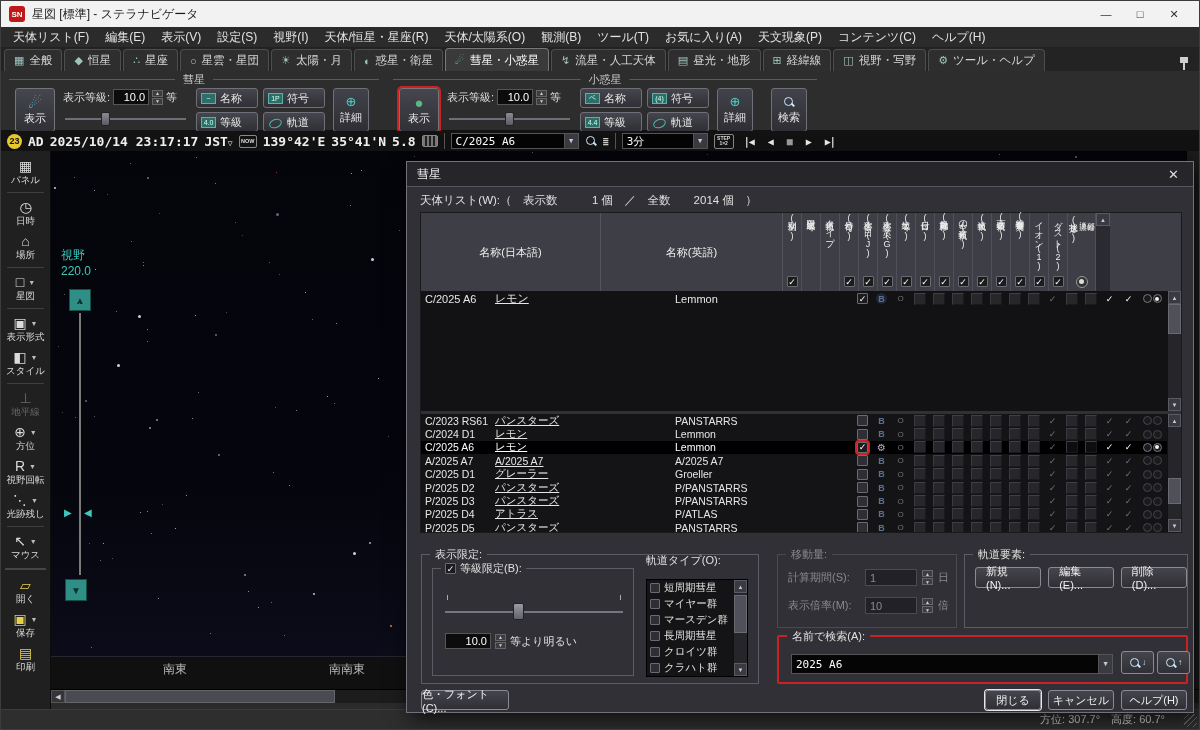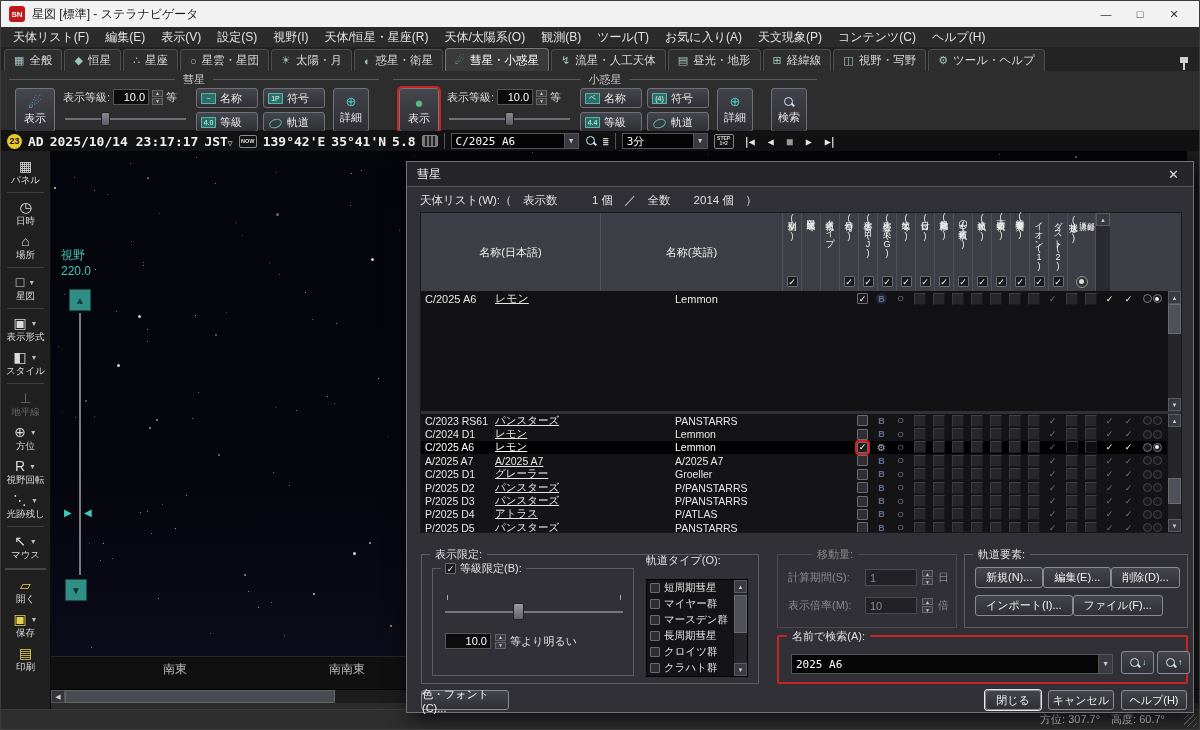--- a/index.html
+++ b/index.html
@@ -142,21 +142,21 @@
   .rad.dim { border-color:#44444c; }
   .dial { width:12px; height:12px; border-radius:50%; border:1px solid #999; background:#333; display:flex; align-items:center; justify-content:center; }
   .dial::after { content:""; width:5px; height:5px; border-radius:50%; background:#ddd; }
   .vsb { width:14px; background:#26262a; border-left:1px solid #111; display:flex; flex-direction:column; }
   .vsb .arr { height:13px; background:#3a3a42; border:1px solid #5a5a62; color:#ccc; font-size:6px; display:flex; align-items:center; justify-content:center; }
   .vsb .sp { flex:1; position:relative; }
   .vsb .th { position:absolute; left:0; width:100%; background:#50505a; border:1px solid #6a6a72; }
 
   .grp { position:absolute; border:1px solid #5c5c64; }
   .grp-label { position:absolute; top:-8px; left:8px; background:#303036; padding:0 5px; font-size:11px; color:#e0e0e0; white-space:nowrap; }
-  .grp-label.dim { color:#8a8a8a;margin-left:26px; }
+  .grp-label.dim { color:#8a8a8a; }
   .grp.disabled { border-color:#4a4a50; }
 
   .inbox { position:absolute; left:10px; top:13px; width:202px; height:108px; border:1px solid #5c5c64; }
   .inbox-label { position:absolute; top:-8px; left:8px; background:#303036; padding:0 4px; font-size:11px; color:#e0e0e0; display:flex; align-items:center; gap:4px; }
   .slider2 { position:absolute; left:12px; top:26px; width:178px; height:26px; }
   .slider2 .tick { position:absolute; top:0; width:1px; height:5px; background:#aaa; }
   .slider2 .track { position:absolute; left:0; right:0; top:16px; height:2px; background:#76767e; }
   .slider2 .thumb { position:absolute; top:8px; width:11px; height:17px; background:linear-gradient(#9a9aa2,#62626a); border:1px solid #222; border-radius:2px; }
   .magspin { position:absolute; left:12px; top:64px; display:flex; align-items:center; gap:4px; font-size:11px; color:#e0e0e0; }
   .magspin .spinval { width:46px; }
@@ -164,21 +164,21 @@
   .otlist { position:absolute; left:224px; top:24px; width:102px; height:98px; background:#141416; border:1px solid #000; display:flex; }
   .otbody { flex:1; }
   .otrow { display:flex; align-items:center; gap:4px; height:16px; padding-left:3px; font-size:10.5px; color:#e2e2e2; white-space:nowrap; }
   .otrow .cb { width:10px; height:10px; }
   .otlabel { position:absolute; left:224px; top:-2px; font-size:11px; color:#e0e0e0; }
 
   .mvrow { position:absolute; display:flex; align-items:center; gap:5px; font-size:11px; color:#88888e; }
   .mvval { width:52px; height:17px; background:#222226; border:1px solid #4a4a50; color:#88888e; font-size:11px; display:flex; align-items:center; padding-left:4px; }
 
   .obtn { height:21px; background:linear-gradient(#45454d,#2f2f35); border:1px solid #8a8a94; border-radius:3px; color:#f0f0f0; font-size:11px; display:flex; align-items:center; justify-content:center; padding:0 10px; }
-  .obrow { position:absolute; display:flex; }
+  .obrow { position:absolute; display:flex; gap:7px; }
 
   .redgrp { border:2px solid #c62424; border-radius:2px; }
   .nscombo { position:absolute; left:12px; top:17px; width:322px; }
   .magicon { position:relative; width:12px; height:12px; }
   .magicon::before { content:""; position:absolute; left:1px; top:1px; width:7px; height:7px; border:1.5px solid #cfe8ff; border-radius:50%; }
   .magicon::after { content:""; position:absolute; left:8px; top:8px; width:4px; height:1.5px; background:#cfe8ff; transform:rotate(45deg); }
   .nsbtn { position:absolute; top:14px; width:33px; height:23px; background:linear-gradient(#45454d,#2f2f35); border:1px solid #8a8a94; border-radius:3px; display:flex; align-items:center; justify-content:center; gap:1px; color:#dfe8f0; font-size:8px; }
 
   .fbtn { position:absolute; height:20px; background:linear-gradient(#45454d,#2f2f35); border:1px solid #8a8a94; border-radius:3px; color:#f0f0f0; font-size:11px; display:flex; align-items:center; justify-content:center; }
   .fbtn.default { box-shadow:0 0 0 1px #e8e8e8; }
@@ -1517,24 +1517,20 @@
       </div>
     </div>
 
     <div class="grp" style="left:557px; top:392px; width:224px; height:74px;">
       <div class="grp-label">軌道要素:</div>
       <div class="obrow" style="left:10px; top:12px;" id="obrow1">
           <div class="obtn">新規(N)...</div>
           <div class="obtn">編集(E)...</div>
           <div class="obtn">削除(D)...</div>
         </div>
-      <div class="obrow" style="left:10px; top:40px;" id="obrow2">
-          <div class="obtn">インポート(I)...</div>
-          <div class="obtn">ファイル(F)...</div>
-        </div>
     </div>
 
     <div class="grp redgrp" style="left:370px; top:473px; width:411px; height:49px;">
       <div class="grp-label">名前で検索(A):</div>
       <span class="combo nscombo" style="height:20px;">
         <span class="cval">2025 A6</span>
           <span class="cbtn">▼</span>
       </span>
       <div class="nsbtn" style="left:342px;">
           <span class="magicon"></span>

